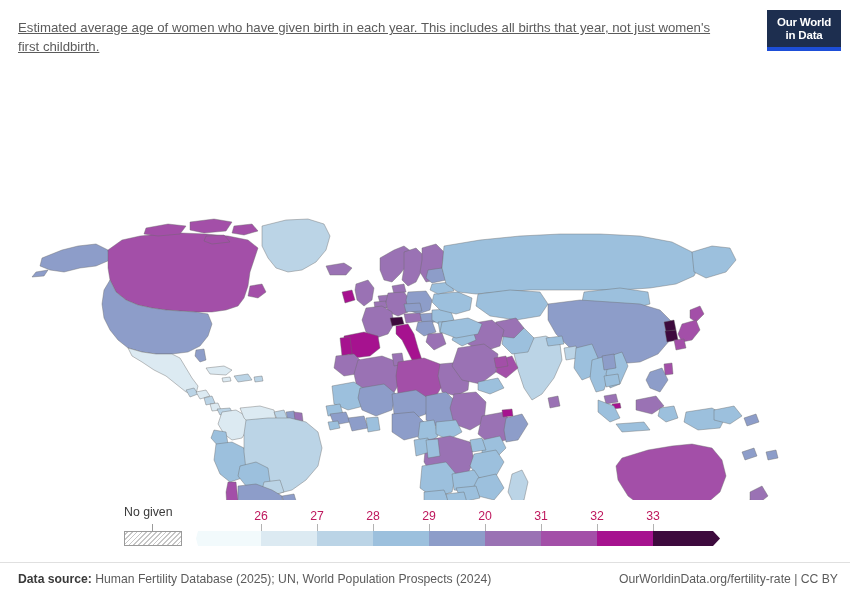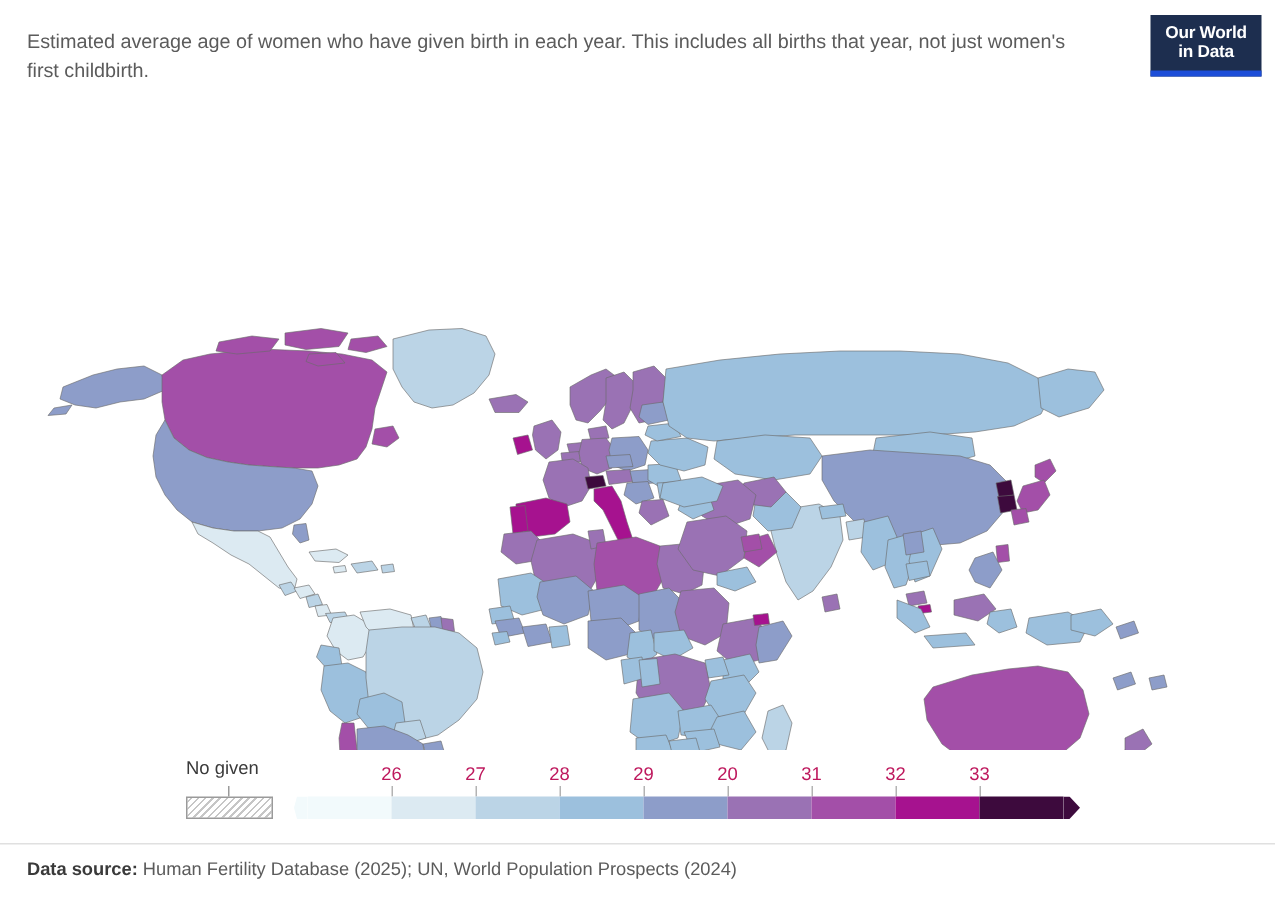--- a/index.html
+++ b/index.html
@@ -23,20 +23,21 @@
     color: #1d1d1d;
     margin: 0;
     line-height: 1.15;
   }
   #chart-subtitle {
     font-size: 13.2px;
     line-height: 1.42;
     color: #5b5b5b;
     margin: 9px 0 0 0;
     max-width: 715px;
+    text-decoration: underline;
   }
 
   
   #owid-logo {
     position: absolute; right: 9px; top: 10px;
     width: 74px; height: 41px;
     background: #1d2e4f;
     border-bottom: 4px solid #1d4ed8;
     display: flex; flex-direction: column;
     align-items: center; justify-content: center;
@@ -337,13 +338,14 @@
           <path d="M0,0 L4,0 L11,7.5 L4,15 L0,15 Z" fill="#3d0a3d"></path>
         </svg></div>
     </div>
 </div>
 
 <div id="footer">
   <div id="footer-source">
     <b>Data source:</b>
     <span>Human Fertility Database (2025); UN, World Population Prospects (2024)</span>
   </div>
+  <div id="footer-link">OurWorldinData.org/fertility-rate | CC BY</div>
 </div>
 
 </body></html>

